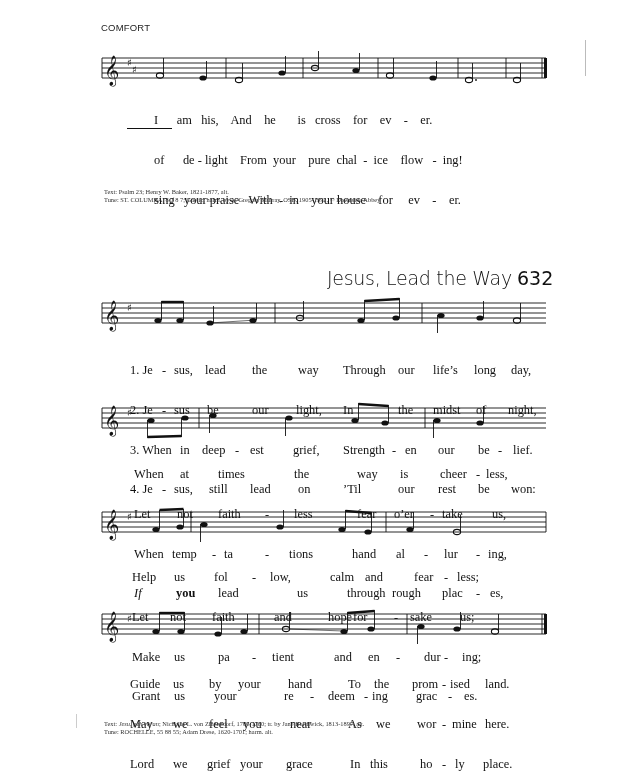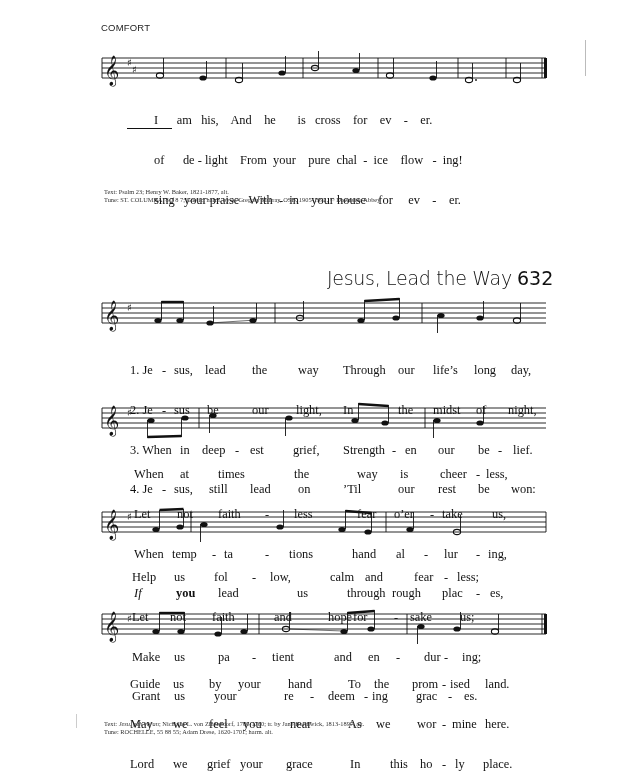--- a/index.html
+++ b/index.html
@@ -457,21 +457,21 @@
     <span class="syl" style="left:322px">mine</span>
     <span class="syl" style="left:355px">here.</span>
   </div>
   <div class="lyric-line">
     <span class="syl" style="left:0px">Lord</span>
     <span class="syl" style="left:43px">we</span>
     <span class="syl" style="left:77px">grief</span>
     <span class="syl" style="left:110px">your</span>
     <span class="syl" style="left:156px">grace</span>
     <span class="syl" style="left:220px">In</span>
-    <span class="syl" style="left:260px">this</span>
+    <span class="syl" style="left:240px">this</span>
     <span class="syl" style="left:290px">ho</span>
     <span class="syl" style="left:312px">-</span>
     <span class="syl" style="left:325px">ly</span>
     <span class="syl" style="left:353px">place.</span>
   </div>
   
 </div>
 
 <div class="credits" style="top:720px;">
   <div><span>Text: </span><i>Jesu, geh voran</i><span>; Nicholas L. von Zinzendorf, 1700-1760; tr. by Jane Borthwick, 1813-1897, alt.</span></div>

